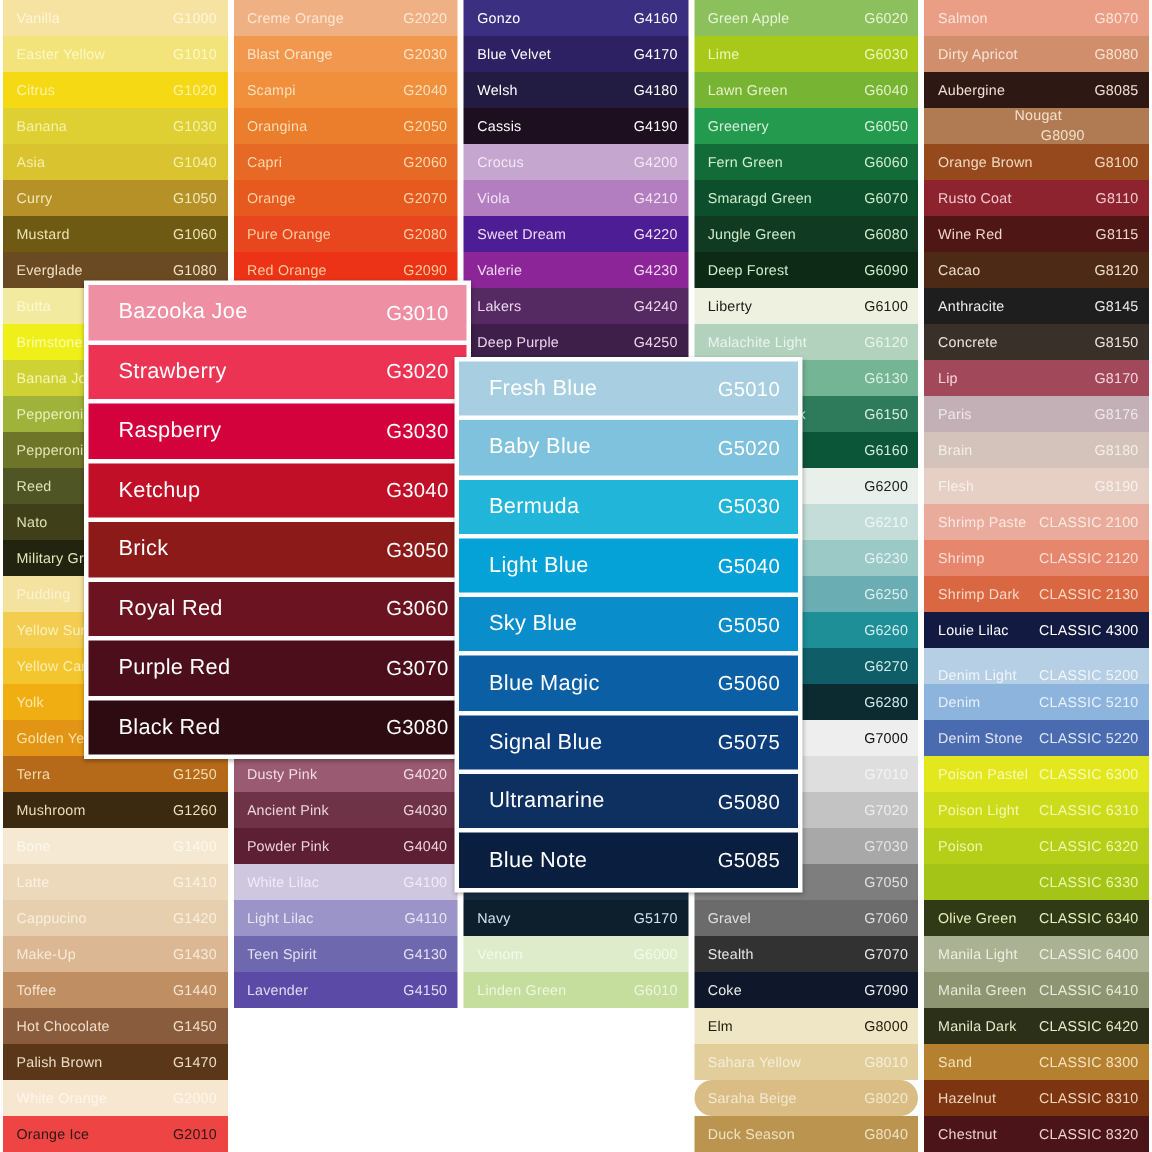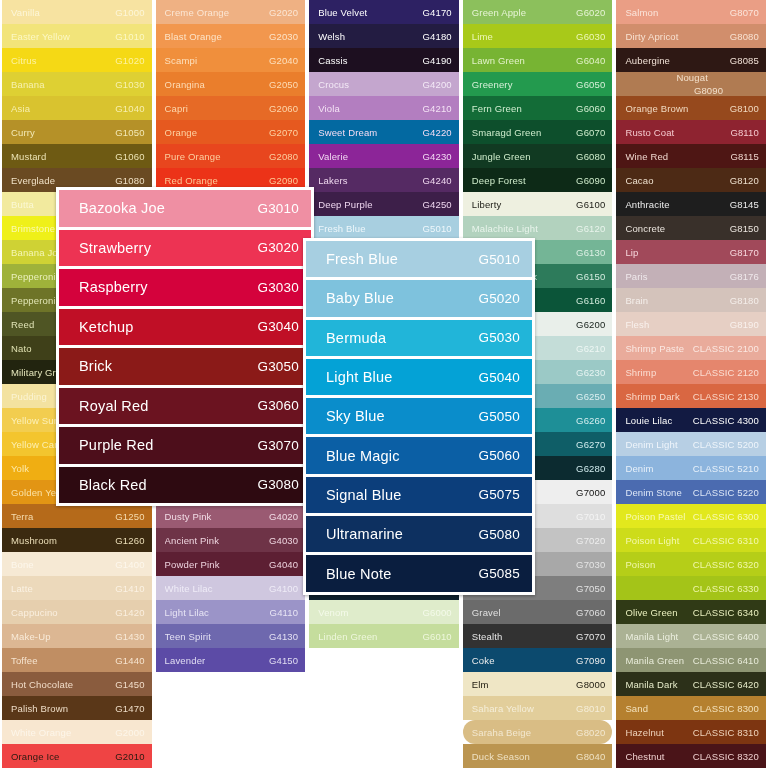--- a/index.html
+++ b/index.html
@@ -307,41 +307,45 @@
         <div class="swatch" style="background: rgb(110, 104, 174);">
           <span class="nm" style="color: rgb(227, 224, 243);">Teen Spirit</span>
           <span class="cd" style="color: rgb(227, 224, 243);">G4130</span>
         </div>
         <div class="swatch" style="background: rgb(92, 75, 166);">
           <span class="nm" style="color: rgb(224, 220, 242);">Lavender</span>
           <span class="cd" style="color: rgb(224, 220, 242);">G4150</span>
         </div>
       </div>
       <div class="col">
+        <div class="swatch" style="background: rgb(59, 47, 130);">
+          <span class="nm" style="color: rgb(255, 255, 255);">Gonzo</span>
+          <span class="cd" style="color: rgb(255, 255, 255);">G4160</span>
+        </div>
         <div class="swatch" style="background: rgb(45, 33, 99);">
           <span class="nm" style="color: rgb(255, 255, 255);">Blue Velvet</span>
           <span class="cd" style="color: rgb(255, 255, 255);">G4170</span>
         </div>
         <div class="swatch" style="background: rgb(35, 28, 66);">
           <span class="nm" style="color: rgb(255, 255, 255);">Welsh</span>
           <span class="cd" style="color: rgb(255, 255, 255);">G4180</span>
         </div>
         <div class="swatch" style="background: rgb(29, 15, 32);">
           <span class="nm" style="color: rgb(255, 255, 255);">Cassis</span>
           <span class="cd" style="color: rgb(255, 255, 255);">G4190</span>
         </div>
         <div class="swatch" style="background: rgb(196, 166, 206);">
           <span class="nm" style="color: rgb(243, 233, 246);">Crocus</span>
           <span class="cd" style="color: rgb(243, 233, 246);">G4200</span>
         </div>
         <div class="swatch" style="background: rgb(179, 126, 192);">
           <span class="nm" style="color: rgb(244, 227, 245);">Viola</span>
           <span class="cd" style="color: rgb(244, 227, 245);">G4210</span>
         </div>
-        <div class="swatch" style="background: #0369a1;">
+        <div class="swatch" style="background: #4c1d95;">
           <span class="nm" style="color: rgb(243, 220, 243);">Sweet Dream</span>
           <span class="cd" style="color: rgb(243, 220, 243);">G4220</span>
         </div>
         <div class="swatch" style="background: rgb(140, 37, 152);">
           <span class="nm" style="color: rgb(242, 217, 242);">Valerie</span>
           <span class="cd" style="color: rgb(242, 217, 242);">G4230</span>
         </div>
         <div class="swatch" style="background: rgb(85, 42, 99);">
           <span class="nm" style="color: rgb(239, 216, 239);">Lakers</span>
           <span class="cd" style="color: rgb(239, 216, 239);">G4240</span>
@@ -525,21 +529,21 @@
           <span class="cd" style="color: rgb(226, 226, 226);">G7050</span>
         </div>
         <div class="swatch" style="background: rgb(107, 107, 107);">
           <span class="nm" style="color: rgb(224, 224, 224);">Gravel</span>
           <span class="cd" style="color: rgb(224, 224, 224);">G7060</span>
         </div>
         <div class="swatch" style="background: rgb(50, 50, 50);">
           <span class="nm" style="color: rgb(230, 230, 230);">Stealth</span>
           <span class="cd" style="color: rgb(230, 230, 230);">G7070</span>
         </div>
-        <div class="swatch" style="background: #0c4a6e;">
+        <div class="swatch" style="background: #0f172a;">
           <span class="nm" style="color: rgb(237, 237, 237);">Coke</span>
           <span class="cd" style="color: rgb(237, 237, 237);">G7090</span>
         </div>
         <div class="swatch" style="background: rgb(239, 230, 197); align-items: center;">
           <span class="nm" style="color: rgb(30, 26, 14);">Elm</span>
           <span class="cd" style="color: rgb(30, 26, 14);">G8000</span>
         </div>
         <div class="swatch" style="background: rgb(226, 206, 155);">
           <span class="nm" style="color: rgb(245, 238, 217);">Sahara Yellow</span>
           <span class="cd" style="color: rgb(245, 238, 217);">G8010</span>
@@ -619,21 +623,21 @@
           <span class="cd" style="color: rgb(251, 222, 211);">CLASSIC 2120</span>
         </div>
         <div class="swatch wide" style="background: rgb(217, 103, 66);">
           <span class="nm" style="color: rgb(250, 215, 198);">Shrimp Dark</span>
           <span class="cd" style="color: rgb(250, 215, 198);">CLASSIC 2130</span>
         </div>
         <div class="swatch wide" style="background: rgb(18, 26, 66);">
           <span class="nm" style="color: rgb(255, 255, 255);">Louie Lilac</span>
           <span class="cd" style="color: rgb(255, 255, 255);">CLASSIC 4300</span>
         </div>
-        <div class="swatch wide" style="background: rgb(183, 207, 228);">
+        <div class="swatch wide" style="background: rgb(183, 207, 228); align-items: flex-end;">
           <span class="nm" style="color: rgb(239, 245, 251);">Denim Light</span>
           <span class="cd" style="color: rgb(239, 245, 251);">CLASSIC 5200</span>
         </div>
         <div class="swatch wide" style="background: rgb(140, 180, 221);">
           <span class="nm" style="color: rgb(232, 241, 250);">Denim</span>
           <span class="cd" style="color: rgb(232, 241, 250);">CLASSIC 5210</span>
         </div>
         <div class="swatch wide" style="background: rgb(75, 107, 176);">
           <span class="nm" style="color: rgb(221, 231, 246);">Denim Stone</span>
           <span class="cd" style="color: rgb(221, 231, 246);">CLASSIC 5220</span>

